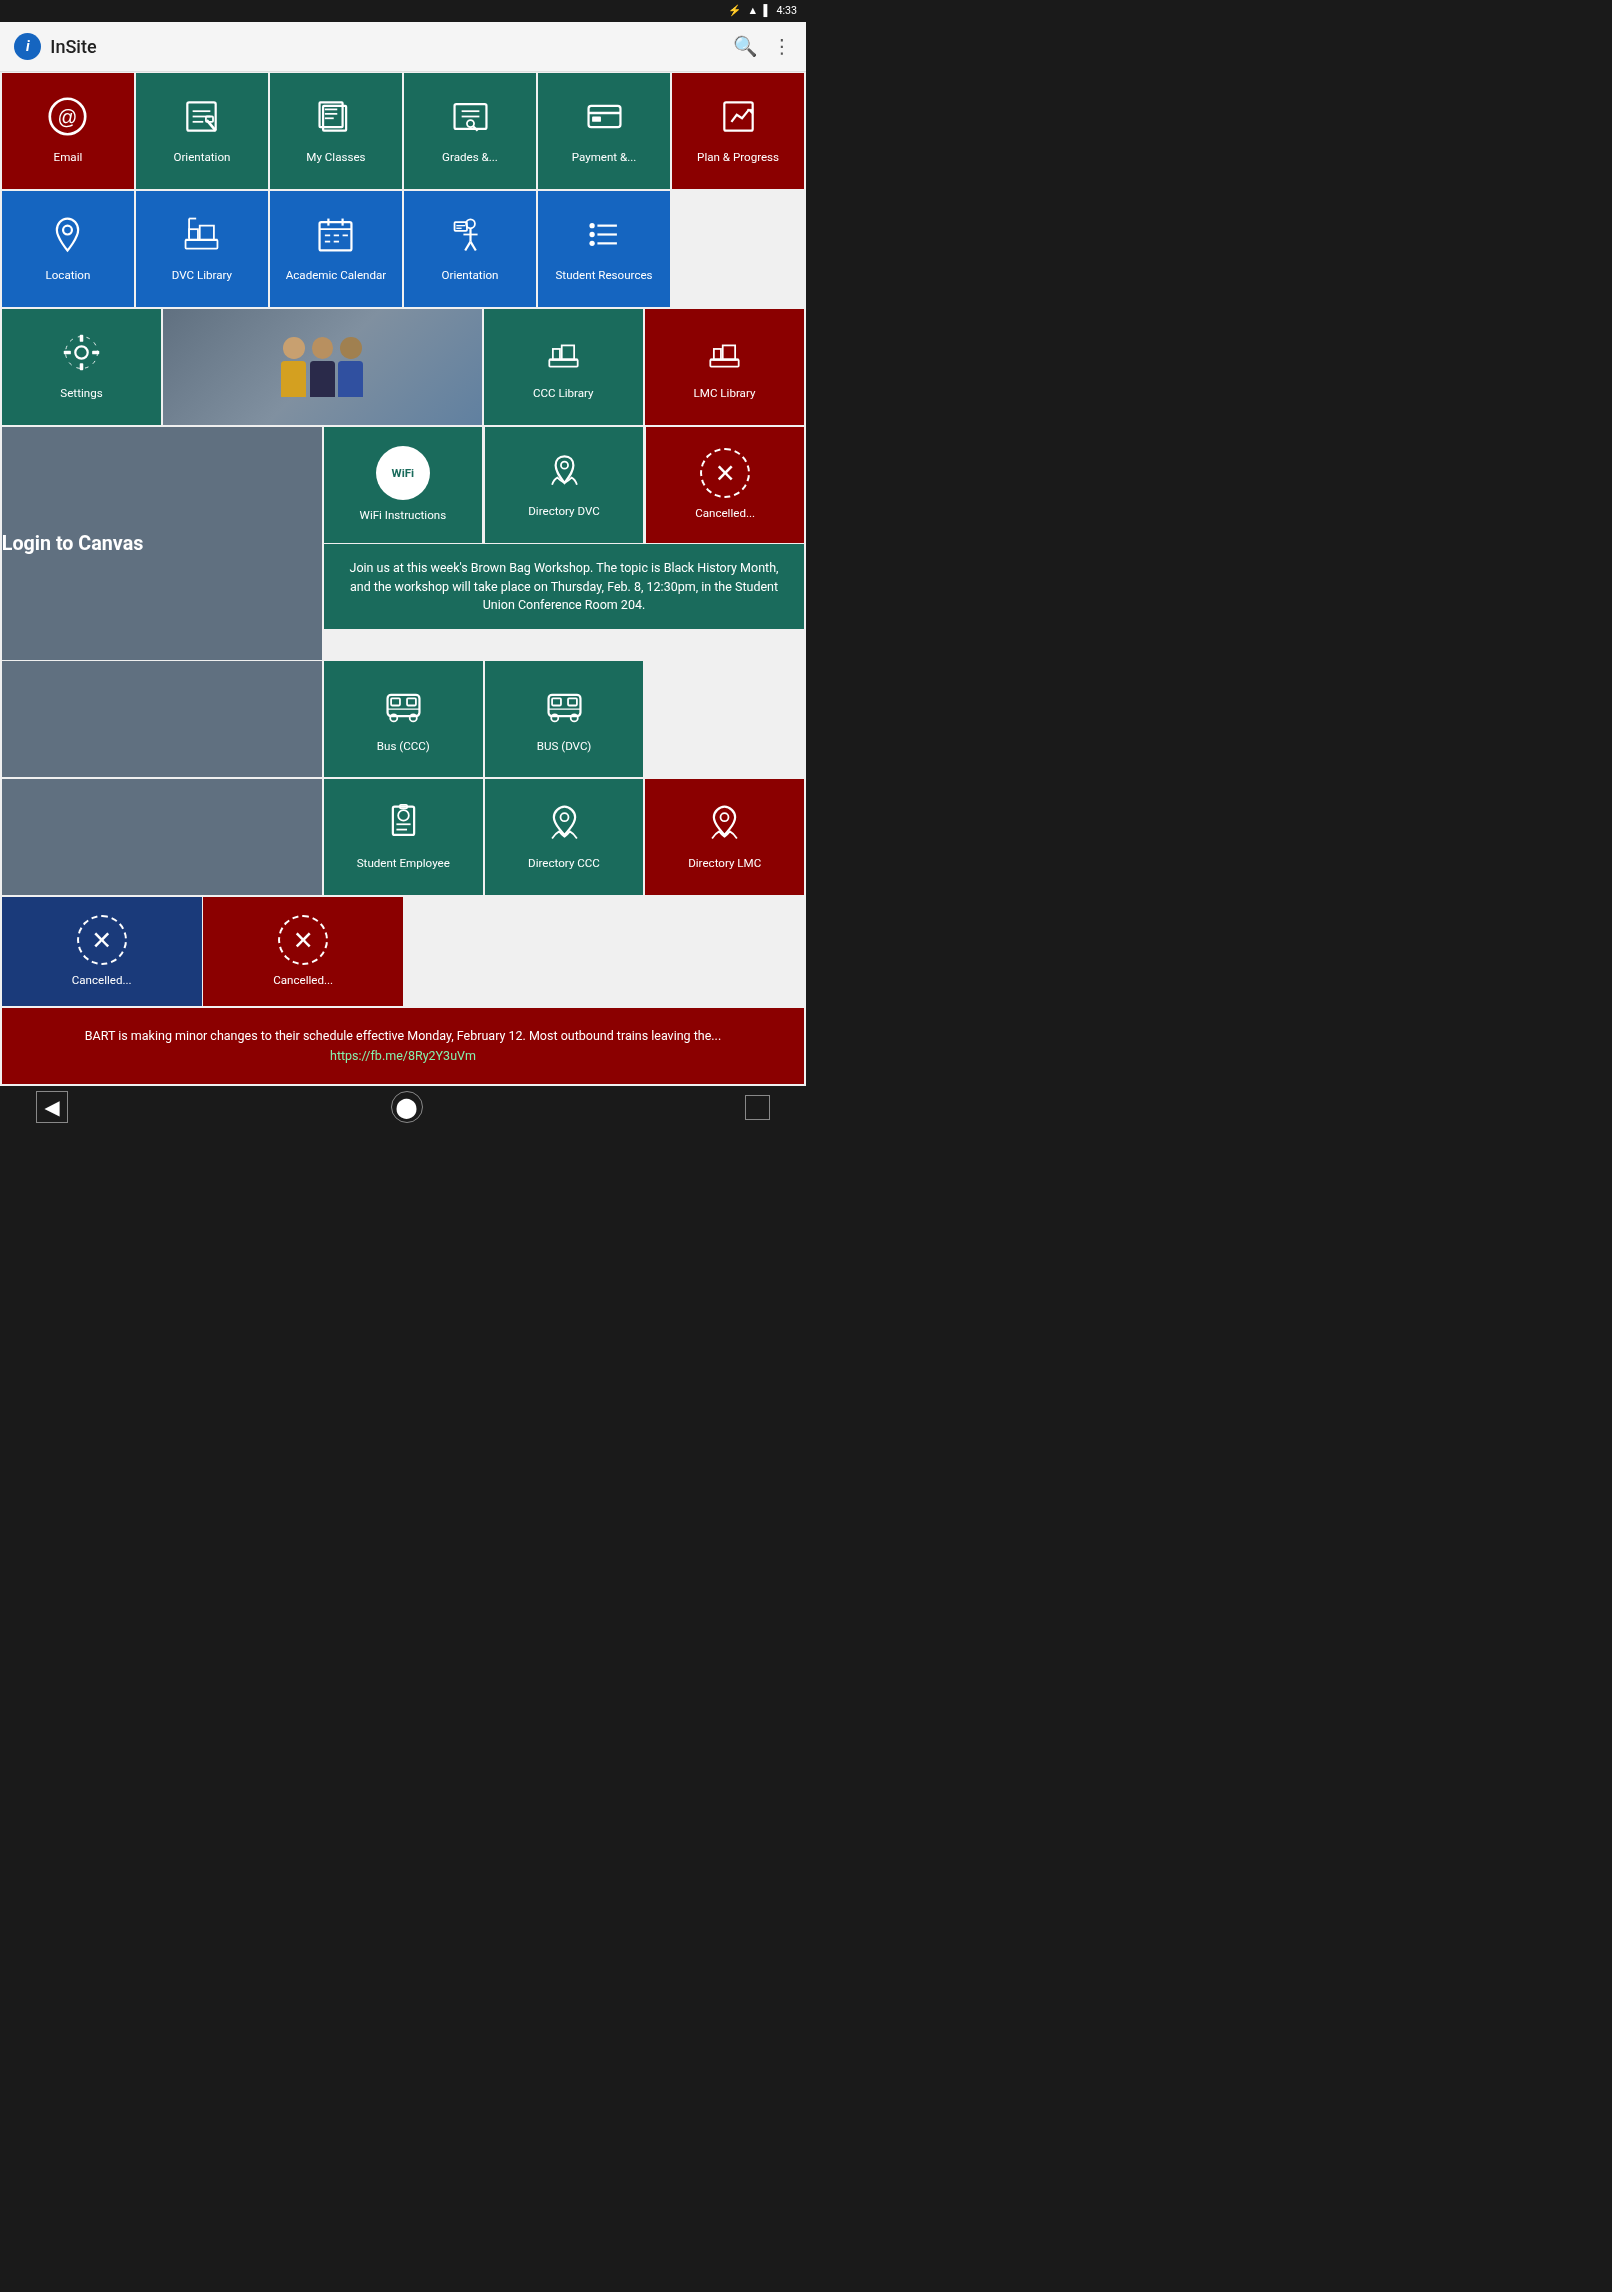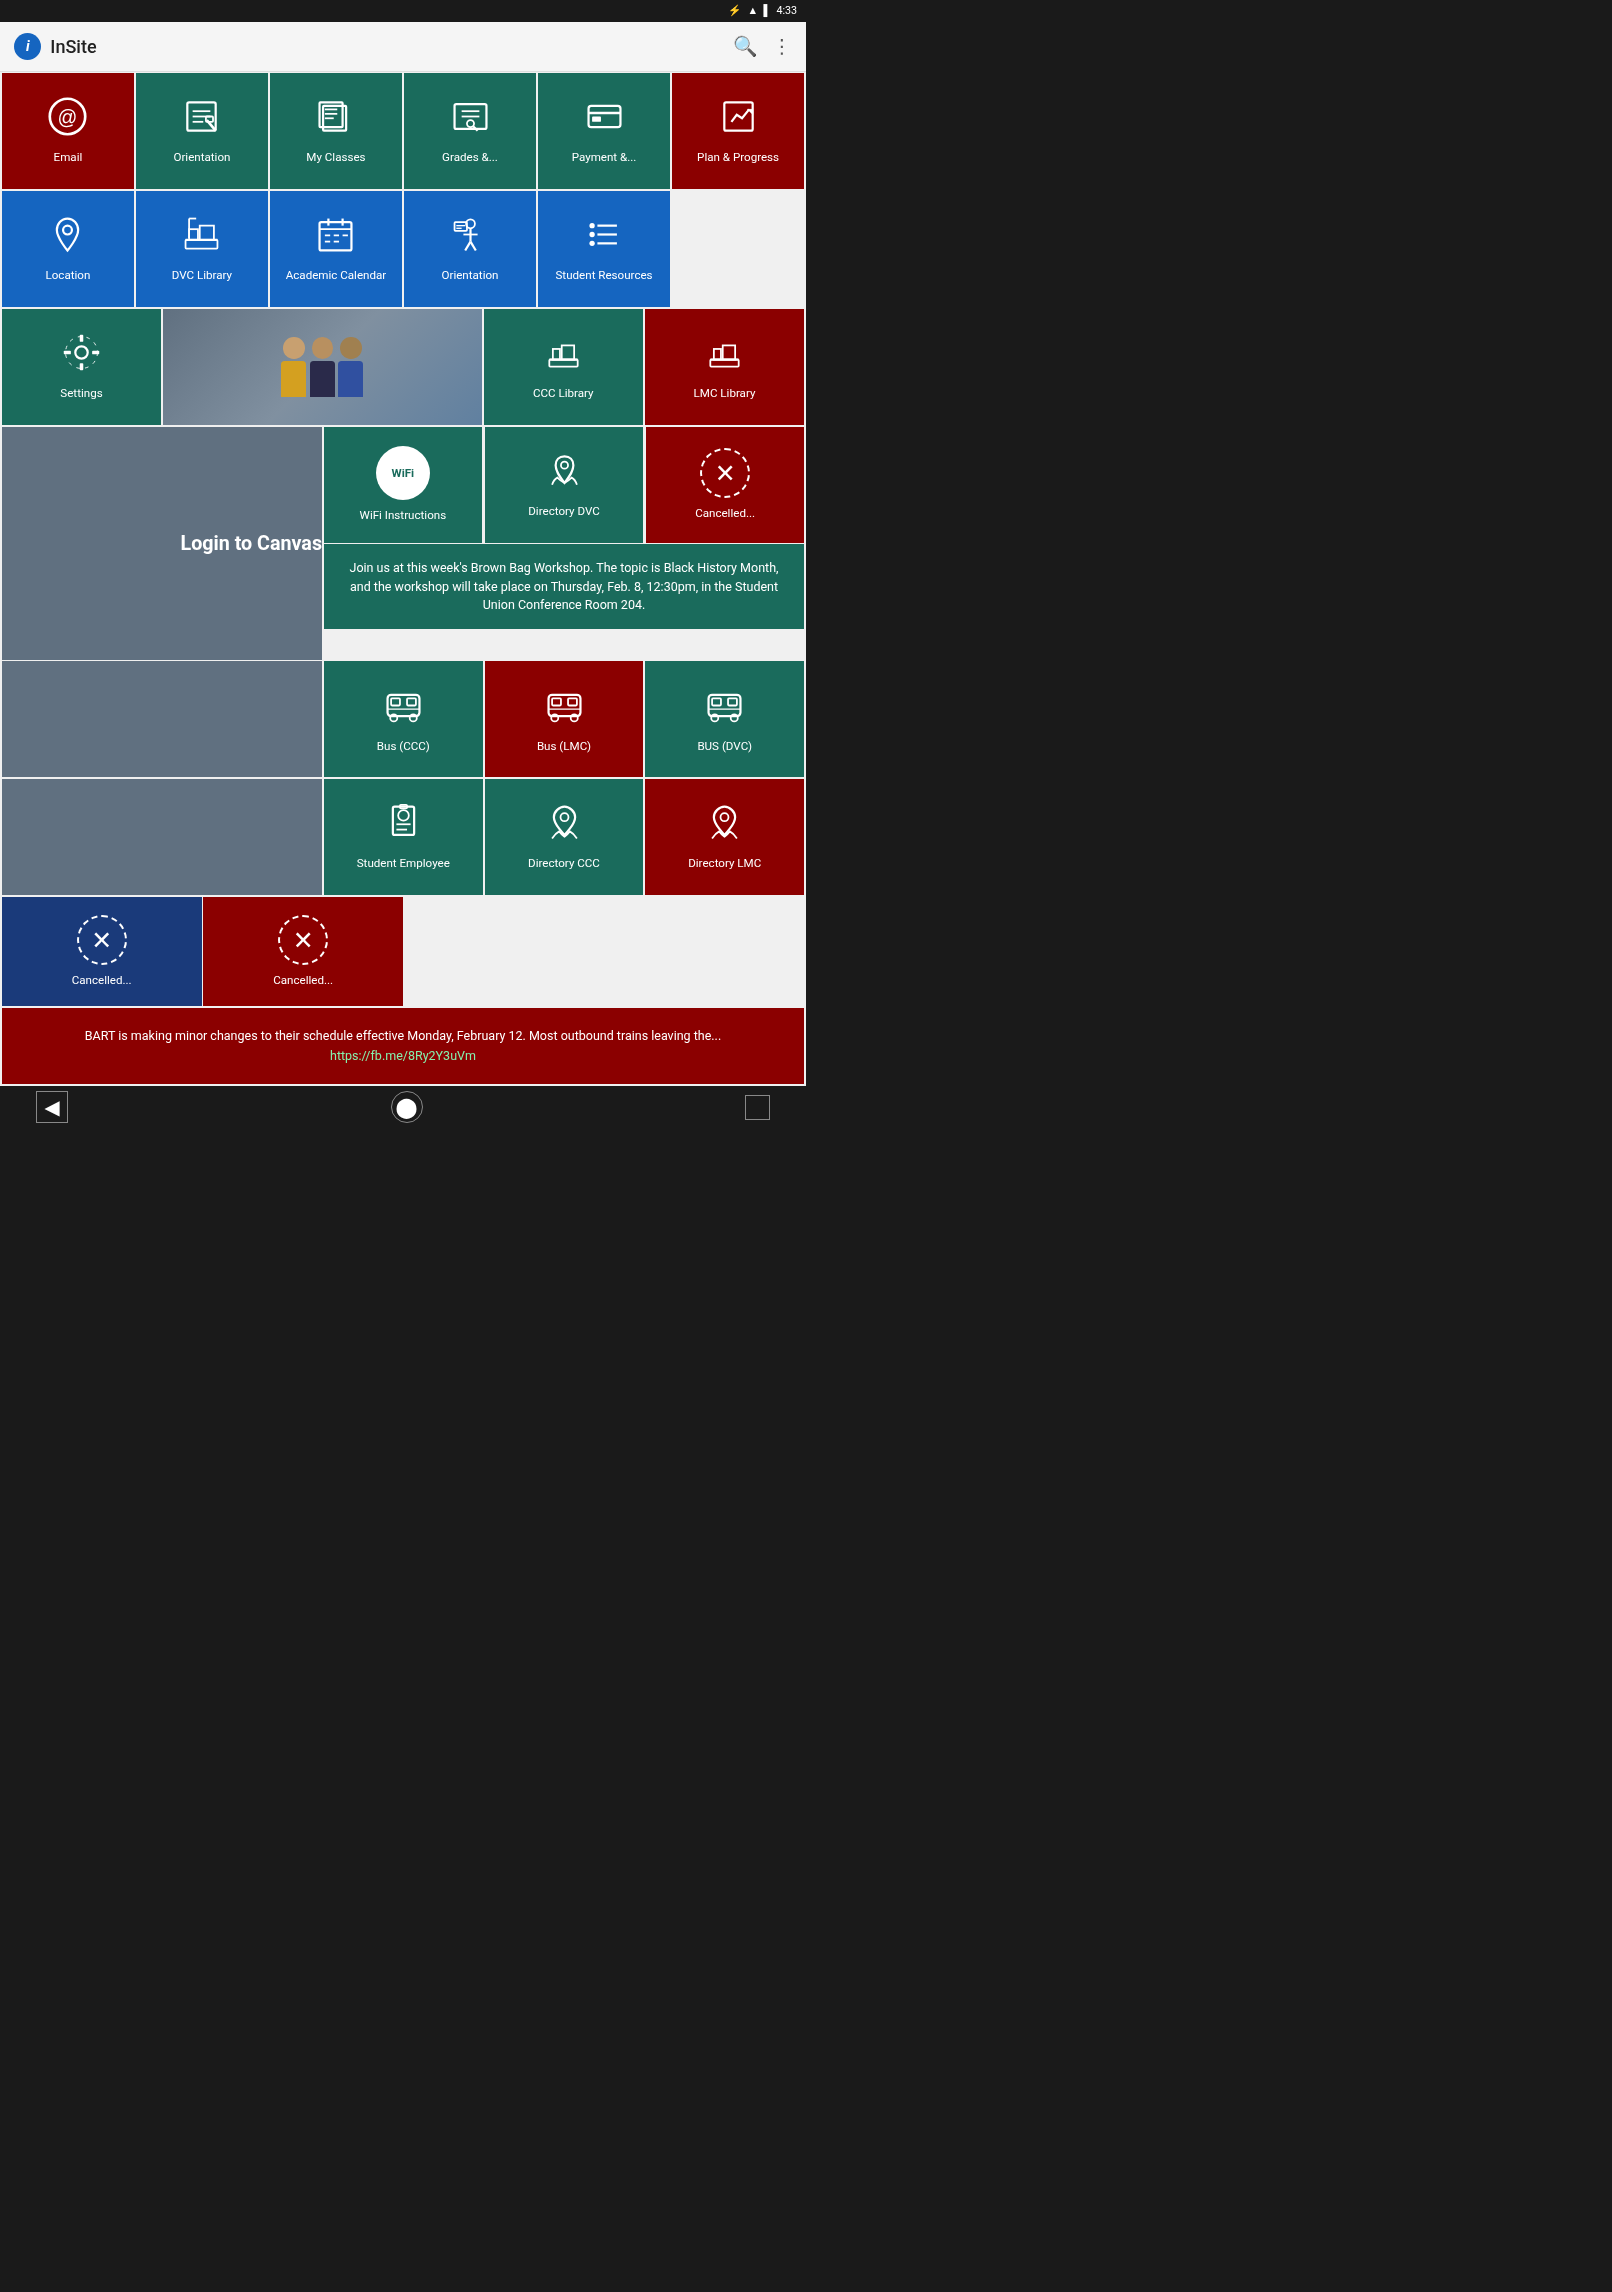--- a/index.html
+++ b/index.html
@@ -538,21 +538,21 @@
             <line x1="6" y1="30" x2="38" y2="30" stroke="white" stroke-width="2.5"></line>
           </svg>
       </div>
       <span class="tile-label">LMC Library</span>
     </div>
 
   </div>
 
   <div style="display:grid; grid-template-columns:4fr 6fr; gap:1.8px; padding:0 1.8px 1.8px 1.8px;">
 
-    <div class="login-canvas" style="background:#607080; min-height:233px; display:flex; align-items:center; justify-content:flex-end;">
+    <div class="login-canvas" style="background:#607080; min-height:233px; display:flex; align-items:center; justify-content:flex-start;">
       <span class="login-canvas-text">Login to Canvas</span>
     </div>
 
     <div style="display:flex; flex-direction:column; gap:1.8px;">
 
       <div style="display:grid; grid-template-columns:1fr 1fr 1fr; gap:3px;">
         <div class="tile tile-teal">
           <div style="background:white;border-radius:50%;width:54px;height:54px;display:flex;align-items:center;justify-content:center;border:2.7px solid rgba(255,255,255,0.5);">
             <span style="color:#1a6b5c;font-weight:bold;font-size:11.6px;">WiFi</span>
           </div>
@@ -592,33 +592,20 @@
               <rect x="8" y="14" width="10" height="8" rx="1" fill="none" stroke="white" stroke-width="2"></rect>
               <rect x="26" y="14" width="10" height="8" rx="1" fill="none" stroke="white" stroke-width="2"></rect>
               <line x1="4" y1="26" x2="40" y2="26" stroke="white" stroke-width="1.5"></line>
               <circle cx="11" cy="36" r="4" fill="none" stroke="white" stroke-width="2"></circle>
               <circle cx="33" cy="36" r="4" fill="none" stroke="white" stroke-width="2"></circle>
             </svg>
         </div>
         <span class="tile-label">Bus (CCC)</span>
       </div>
 
-      <div class="tile tile-red">
-        <div class="tile-icon">
-          <svg width="39" height="39" viewBox="0 0 44 44">
-              <rect x="4" y="10" width="36" height="24" rx="4" fill="none" stroke="white" stroke-width="2.5"></rect>
-              <rect x="8" y="14" width="10" height="8" rx="1" fill="none" stroke="white" stroke-width="2"></rect>
-              <rect x="26" y="14" width="10" height="8" rx="1" fill="none" stroke="white" stroke-width="2"></rect>
-              <line x1="4" y1="26" x2="40" y2="26" stroke="white" stroke-width="1.5"></line>
-              <circle cx="11" cy="36" r="4" fill="none" stroke="white" stroke-width="2"></circle>
-              <circle cx="33" cy="36" r="4" fill="none" stroke="white" stroke-width="2"></circle>
-            </svg>
-        </div>
-        <span class="tile-label">Bus (LMC)</span>
-      </div>
 
       <div class="tile tile-teal">
         <div class="tile-icon">
           <svg width="39" height="39" viewBox="0 0 44 44">
               <rect x="4" y="10" width="36" height="24" rx="4" fill="none" stroke="white" stroke-width="2.5"></rect>
               <rect x="8" y="14" width="10" height="8" rx="1" fill="none" stroke="white" stroke-width="2"></rect>
               <rect x="26" y="14" width="10" height="8" rx="1" fill="none" stroke="white" stroke-width="2"></rect>
               <line x1="4" y1="26" x2="40" y2="26" stroke="white" stroke-width="1.5"></line>
               <circle cx="11" cy="36" r="4" fill="none" stroke="white" stroke-width="2"></circle>
               <circle cx="33" cy="36" r="4" fill="none" stroke="white" stroke-width="2"></circle>

